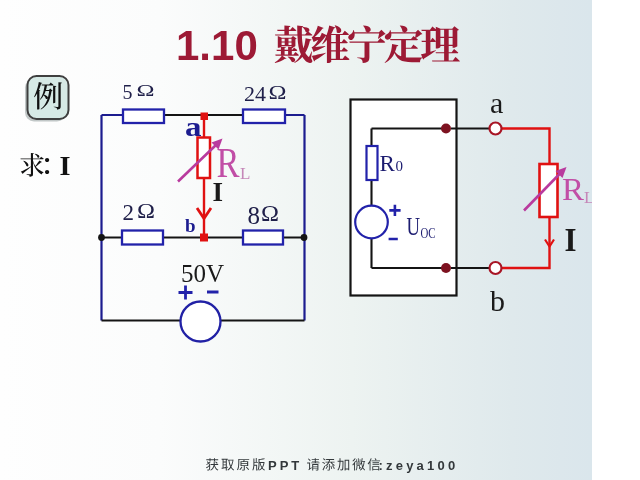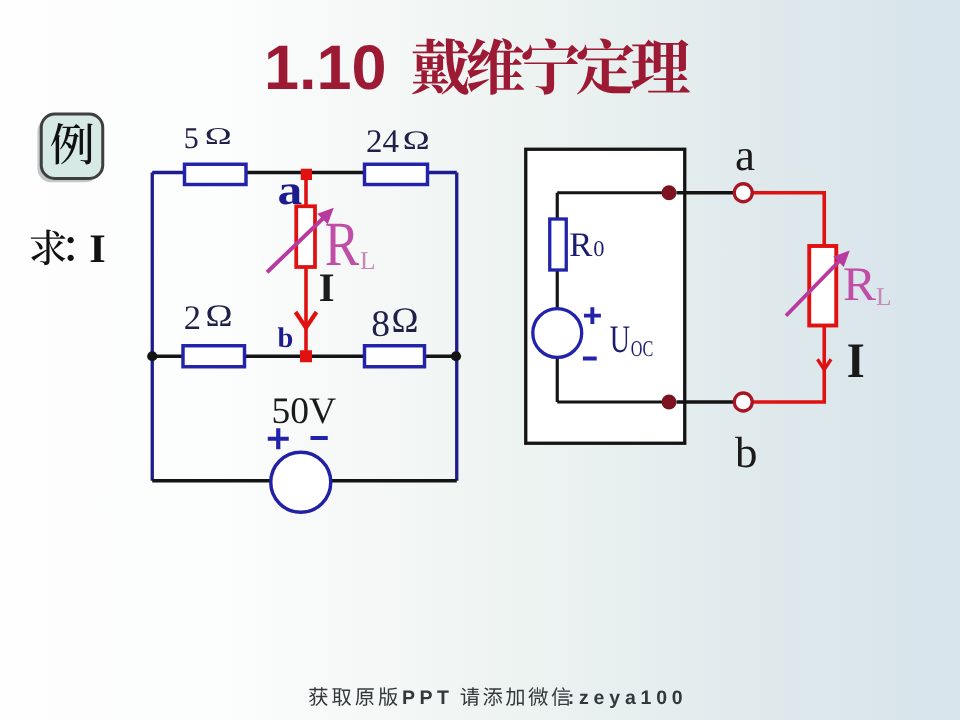--- a/index.html
+++ b/index.html
@@ -1,15 +1,15 @@
 <!DOCTYPE html>
 <html><head><meta charset="utf-8">
 <style>
 html,body{margin:0;padding:0}
-#page{position:relative;width:640px;height:480px;overflow:hidden;background:#a16207}
+#page{position:relative;width:592px;height:480px;overflow:hidden;background:#a16207}
 </style></head><body>
 <div id="page">
 <svg width="640" height="480" viewBox="0 0 640 480" style="position:absolute;left:0;top:0">
 <defs>
 <linearGradient id="bg" x1="0" y1="0" x2="1" y2="0">
  <stop offset="0" stop-color="#fefefe"></stop>
  <stop offset="0.25" stop-color="#fbfcfc"></stop>
  <stop offset="0.55" stop-color="#edf3f1"></stop>
  <stop offset="0.8" stop-color="#dfe9ec"></stop>
  <stop offset="1" stop-color="#d7e4ec"></stop>

